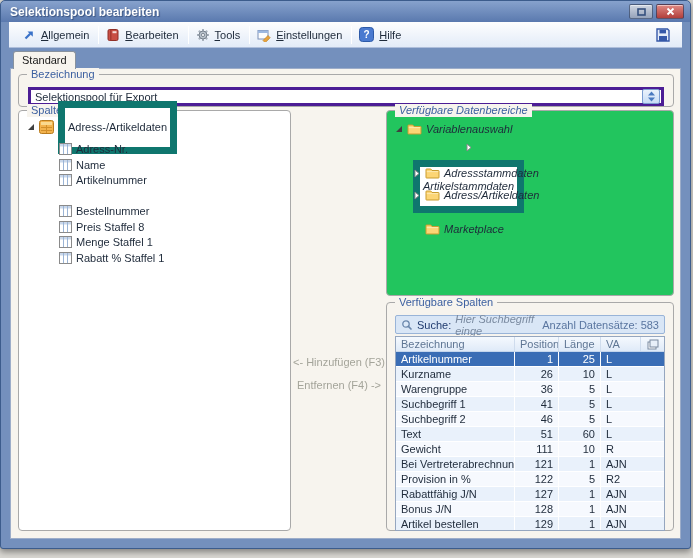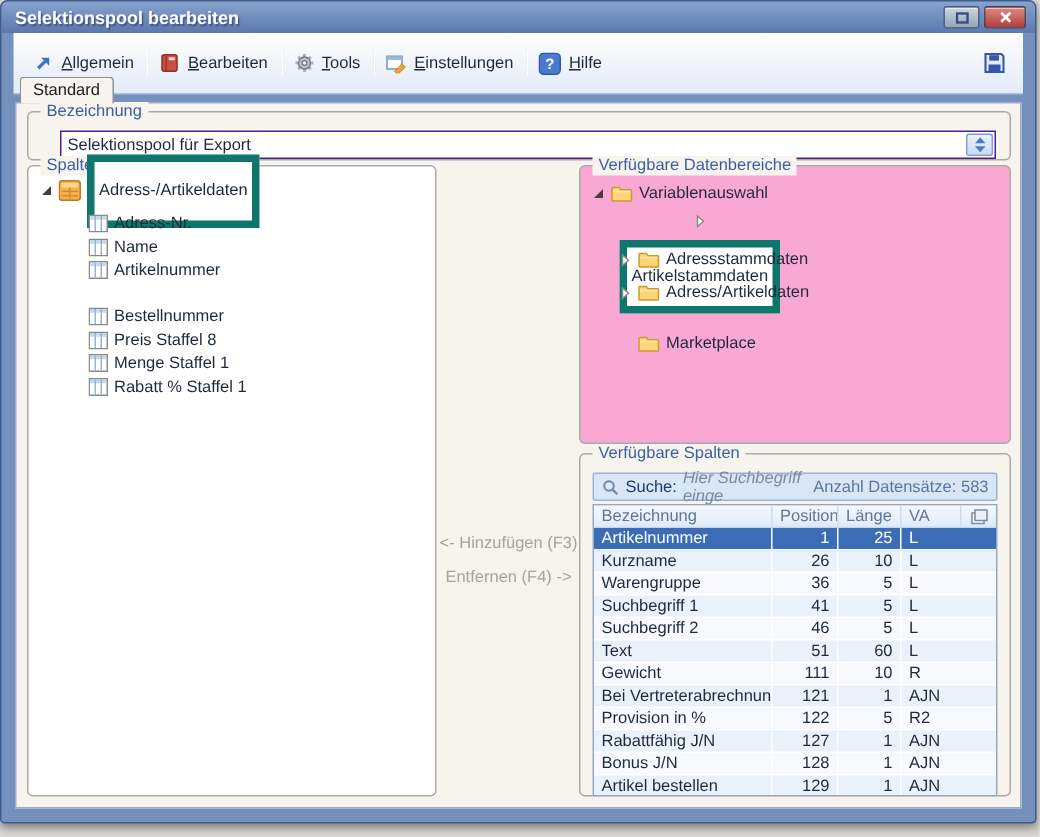--- a/index.html
+++ b/index.html
@@ -3,40 +3,40 @@
 <meta charset="utf-8">
 <style>
   * { box-sizing: border-box; margin: 0; padding: 0; }
   html,body { width: 693px; height: 558px; background:#d9d7d2; font-family:"Liberation Sans","DejaVu Sans",sans-serif; font-size:11px; color:#1e2a3a; }
   .window { position:absolute; left:0; top:0; width:691px; height:549px; background:#7490bd; border:1px solid #3c5c8c; border-radius:5px 5px 3px 3px; box-shadow:0 3px 6px rgba(0,0,0,.4); overflow:hidden; }
   .titlebar { position:absolute; left:0; top:0; right:0; height:21px; background:linear-gradient(#87a2cd,#5a79ae); display:flex; align-items:center; padding:0 6px 0 9px; border-radius:4px 4px 0 0; }
   .title-text { color:#fff; font-weight:bold; font-size:12px; text-shadow:1px 1px 1px rgba(30,50,90,.6); flex:1; }
   .tb-btn { width:24px; height:15px; border-radius:2px; margin-left:3px; display:flex; align-items:center; justify-content:center; border:1px solid rgba(40,60,95,.7); box-shadow:inset 0 1px 0 rgba(255,255,255,.5); cursor:default; }
   .btn-restore { background:linear-gradient(#cfd6e2,#96a3ba); }
   .btn-close { background:linear-gradient(#e08a84,#b13f3c); width:28px; }
-  .toolbar { position:absolute; left:8px; right:8px; top:21px; height:41px; background:linear-gradient(#fefefe,#e2ebf8); border-bottom:1px solid #aebedb; display:flex; align-items:center; padding:0 6px; }
+  .toolbar { position:absolute; left:8px; right:8px; top:21px; height:26px; background:linear-gradient(#fefefe,#e2ebf8); border-bottom:1px solid #aebedb; display:flex; align-items:center; padding:0 6px; }
   .tool-btn { display:inline-flex; align-items:center; gap:5px; padding:2px 9px 2px 7px; height:22px; cursor:default; }
   .tool-btn u { text-decoration:underline; }
   .tool-sep { width:1px; height:18px; background:#c3cfe2; border-right:1px solid #fff; }
   .tool-spacer { flex:1; }
   .save-btn { display:flex; align-items:center; justify-content:center; width:26px; height:22px; }
   .tab { position:absolute; left:12px; top:50px; height:18px; padding:2px 8px 0 8px; background:#f7f4ee; border:1px solid #88929e; border-bottom:none; border-radius:3px 3px 0 0; z-index:5; color:#1a1a1a; }
   .content { position:absolute; left:9px; right:9px; top:67px; bottom:9px; background:#f7f4ee; border:1px solid #9dadc9; }
   .groupbox { position:absolute; border:1px solid #a9a9a9; border-radius:4px; }
   .gb-label { position:absolute; top:-7px; left:8px; background:#f7f4ee; padding:0 4px; color:#3b5fa0; line-height:13px; white-space:nowrap; }
   .gb-bezeichnung { left:7px; right:6px; top:5px; height:33px; }
-  .combo { position:absolute; left:21px; right:9px; top:12px; height:19px; background:#fff; border:1px solid #4c1d95; display:flex; align-items:center; }
+  .combo { position:absolute; left:9px; right:9px; top:12px; height:19px; background:#fff; border:3px solid #4c1d95; display:flex; align-items:center; }
   .combo-value { flex:1; padding-left:4px; }
   .combo-spin { width:18px; height:15px; margin-right:1px; background:linear-gradient(#eaf2fc,#c8dcf5); border:1px solid #7a9cd0; border-radius:2px; display:flex; align-items:center; justify-content:center; }
   .gb-spalten { left:7px; width:273px; top:41px; bottom:7px; background:#fff; }
-  .gb-daten { left:375px; right:6px; top:41px; height:186px; background:#f9a8d4; }
+  .gb-daten { left:375px; right:6px; top:41px; height:186px; background:#22c55e;font-style:italic; }
   .gb-verf { left:375px; right:6px; top:233px; bottom:7px; }
   .titem { position:absolute; display:flex; align-items:center; gap:4px; white-space:nowrap; height:16px; }
   .exp-icon, .col-icon { display:inline-flex; width:8px; justify-content:center; }
-  .focus-box { border:5px solid #0f766e; background:#fff; padding:13px 3px; line-height:13px; }
+  .focus-box { border:7px solid #0f766e; background:#fff; padding:13px 3px; line-height:13px; }
   .transfer { position:absolute; left:282px; width:92px; text-align:center; color:#a4a49a; }
   .searchbar { position:absolute; left:8px; right:8px; top:12px; height:19px; background:#d9e6f6; border:1px solid #99b4d8; border-radius:2px; display:flex; align-items:center; padding:0 5px; gap:4px; }
   .search-label { font-weight:normal; color:#1f3a6e; }
   .search-ph { font-style:italic; color:#7a8aa0; flex:1; }
   .search-count { color:#5a76a0; }
   .dtable { position:absolute; left:8px; right:8px; top:33px; height:195px; border:1px solid #95a6bf; background:#fff; overflow:hidden; }
   .drow, .dhead { display:flex; height:15px; line-height:15px; }
   .dhead { background:linear-gradient(#f5f9fe,#dfeaf8); color:#5f7694; border-bottom:1px solid #c5d6ec; }
   .dhead .c { border-left:1px solid #cfdced; }
   .dhead .c:first-child { border-left:none; }

